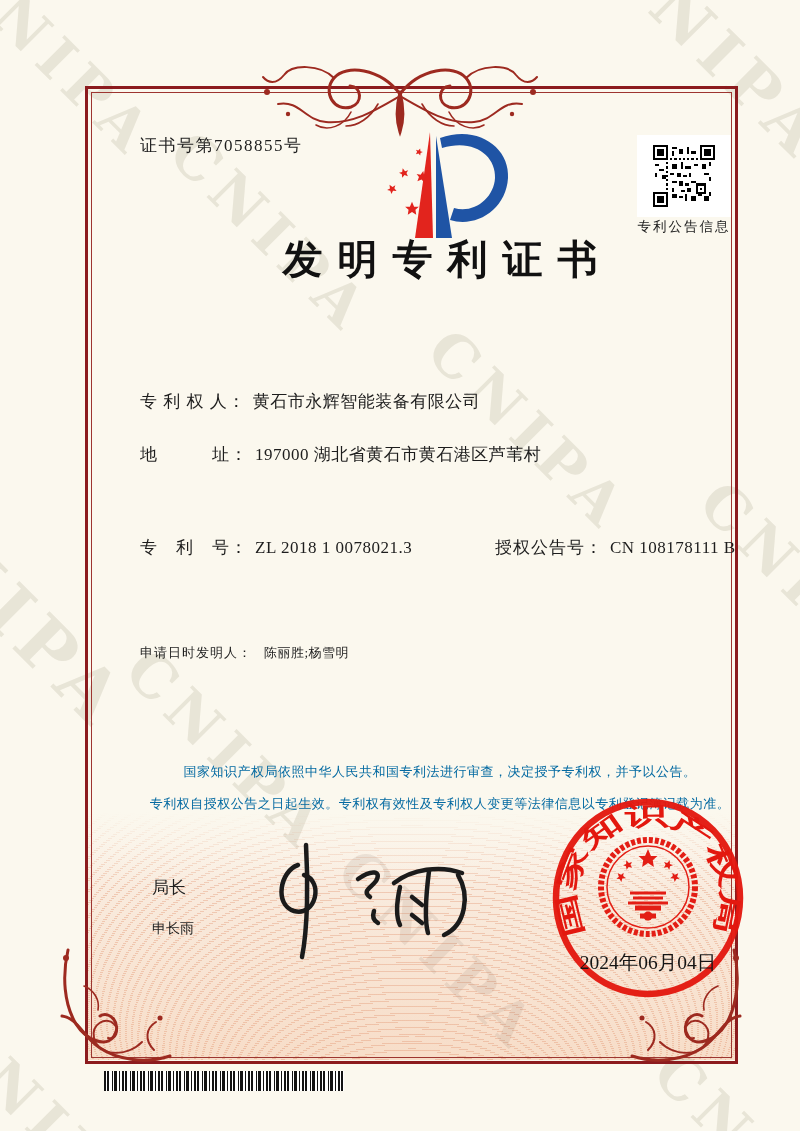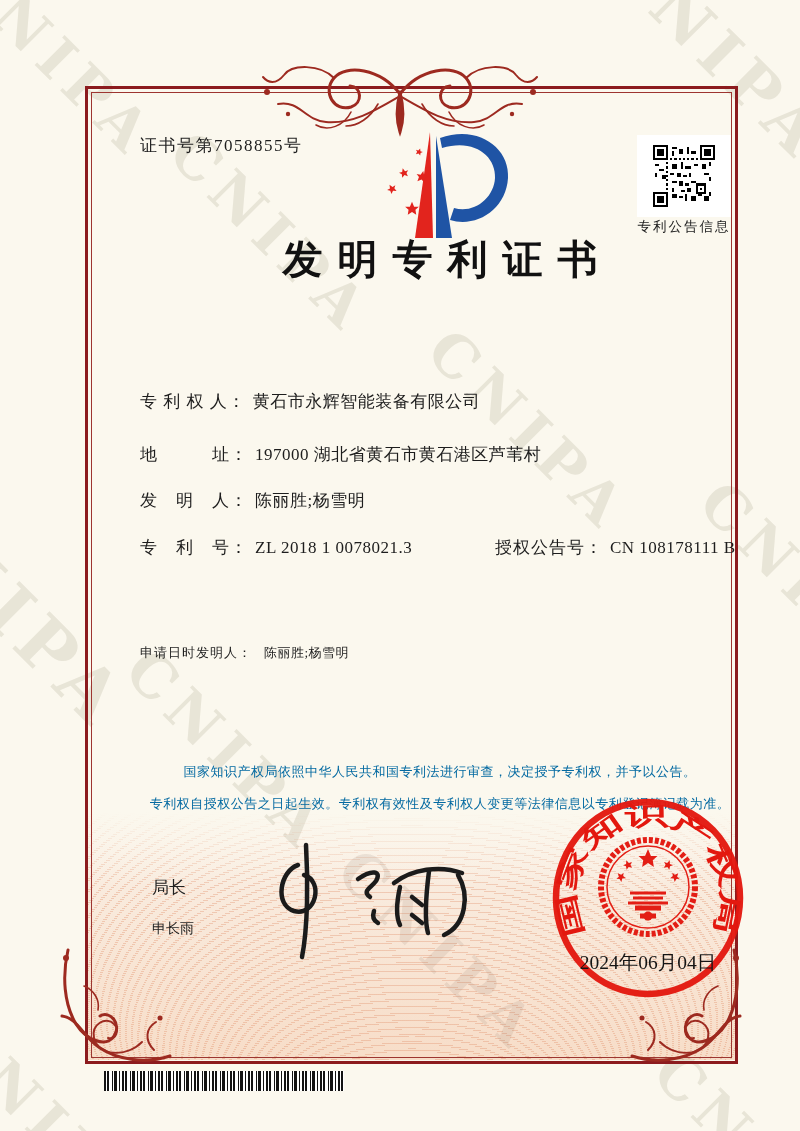--- a/index.html
+++ b/index.html
@@ -191,23 +191,20 @@
     </div>
     <div class="qr-caption">专利公告信息</div>
 
     <div class="doc-title">发明专利证书</div>
 
     <div class="row r2">
       <span class="flabel">专 利 权 人：</span><span class="fvalue">黄石市永辉智能装备有限公司</span>
     </div>
     <div class="row r3">
       <span class="flabel">地　　　址：</span><span class="fvalue">197000 湖北省黄石市黄石港区芦苇村</span>
-    </div>
-    <div class="row r4">
-      <span class="flabel">发　明　人：</span><span class="fvalue">陈丽胜;杨雪明</span>
     </div>
     <div class="row r5">
       <span class="flabel">专　利　号：</span><span class="fvalue">ZL 2018 1 0078021.3</span>
       <span class="rcol">
         <span class="flabel">授权公告号：</span><span class="fvalue">CN 108178111 B</span>
       </span>
     </div>
     <div class="row r8">
       <span class="flabel">申请日时发明人：</span><span class="fvalue">陈丽胜;杨雪明</span>
     </div>

